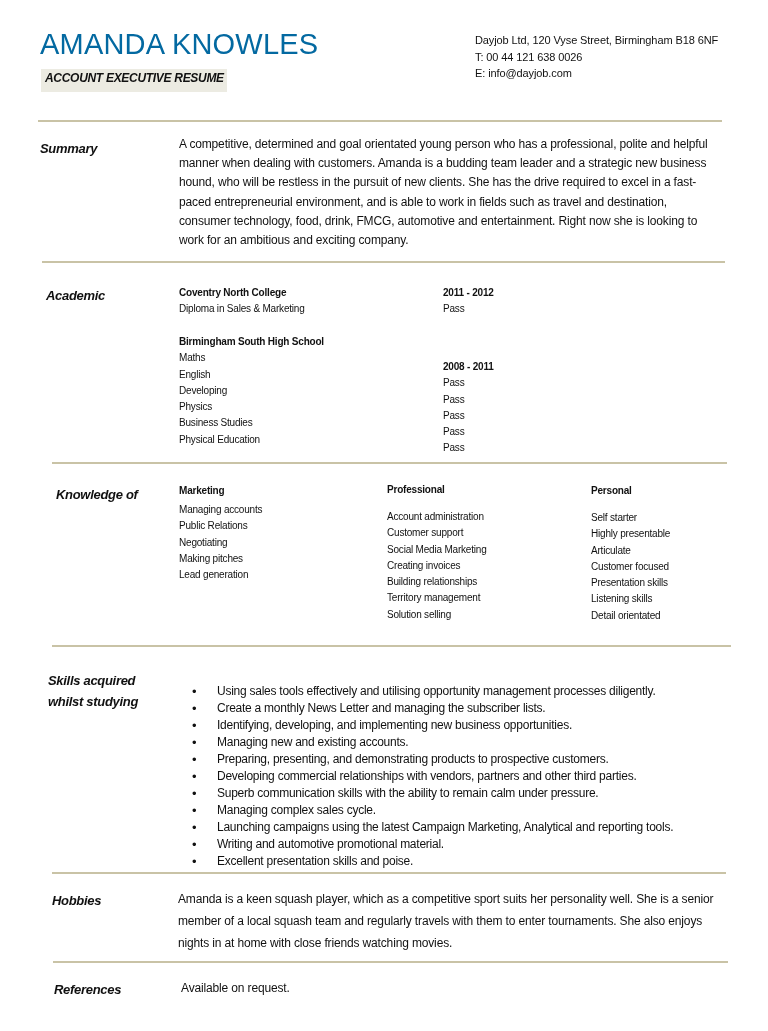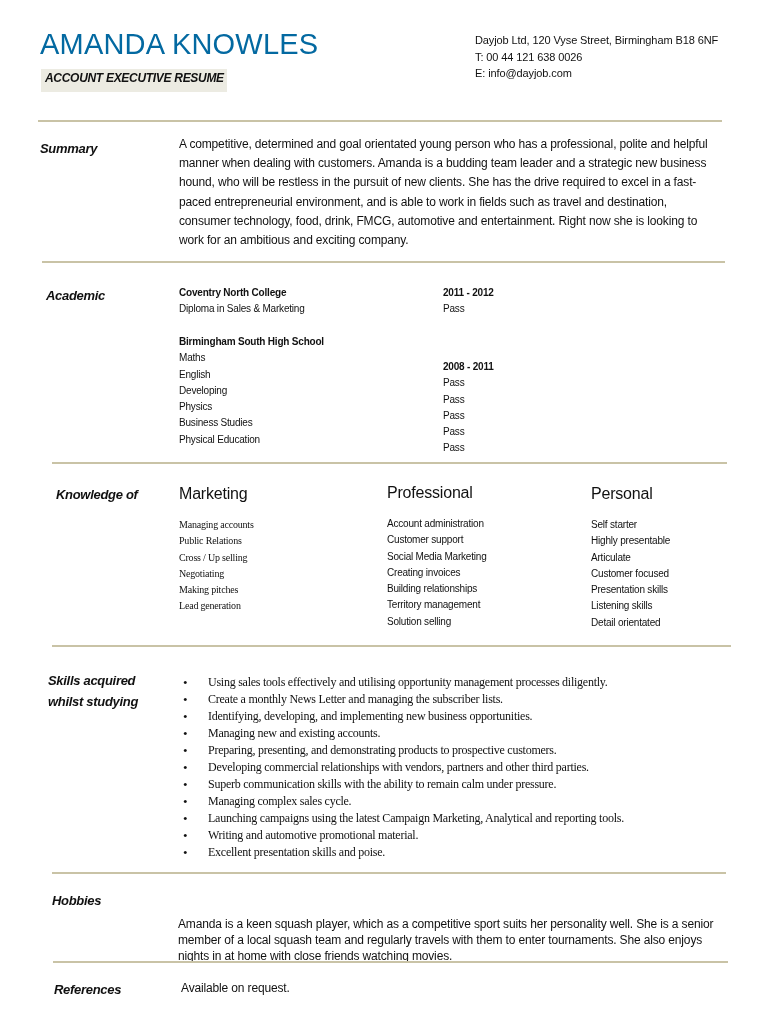--- a/index.html
+++ b/index.html
@@ -8,23 +8,23 @@
   .abs { position: absolute; }
   .name { left: 40px; top: 28px; font-size: 29px; letter-spacing: 0.2px; color: #0369a1; font-weight: normal; }
   .subtitle-box { left: 41px; top: 69px; width: 186px; height: 23px; background: #ecebe2; }
   .subtitle { left: 45px; top: 71px; font-size: 12px; font-weight: bold; font-style: italic; letter-spacing: -0.3px; }
   .contact { left: 475px; top: 32px; font-size: 11px; line-height: 16.5px; letter-spacing: -0.1px; }
   .divider { height: 2px; background: #c9c3a6; }
   .label { font-size: 13px; font-weight: bold; font-style: italic; letter-spacing: -0.3px; }
   .para { font-size: 12px; line-height: 19.2px; letter-spacing: -0.15px; }
   .sm { font-size: 10px; line-height: 16.3px; letter-spacing: -0.2px; }
   .bold { font-weight: bold; }
-  .colhead { font-size: 16px; font-weight: normal; letter-spacing: -0.2px; }
+  .colhead { font-size: 10px; font-weight: bold; letter-spacing: -0.2px; }
   .list { margin: 0; padding: 0; list-style: none; }
-  .bullets { margin: 5px; padding: 0; list-style: none; font-family: Liberation Serif, serif; }
+  .bullets { margin: 14px; padding: 0; list-style: none; }
   .bullets li { position: relative; padding-left: 25px; font-size: 12px; line-height: 17px; letter-spacing: -0.25px; }
   .bullets li::before { content: "\2022"; position: absolute; left: 0; top: 0; font-size: 13px; }
 </style>
 </head>
 <body>
 
 <div class="abs name">AMANDA KNOWLES</div>
 <div class="abs subtitle-box"></div>
 <div class="abs subtitle">ACCOUNT EXECUTIVE RESUME</div>
 <div class="abs contact">
@@ -66,24 +66,23 @@
   <div>Pass</div>
   <div>Pass</div>
 </div>
 
 <div class="abs divider" style="left:52px; top:462px; width:675px;"></div>
 
 <div class="abs label" style="left:56px; top:487px;">Knowledge of</div>
 
 <div class="abs" style="left:179px; top:485px; width:200px;">
   <div class="colhead">Marketing</div>
-  <ul class="list sm" style="margin-top:14px;font-family:Liberation Serif, serif;">
+  <ul class="list sm" style="margin-top:6px;">
     <li>Managing accounts</li>
     <li>Public Relations</li>
-    <li>Cross / Up selling</li>
     <li>Negotiating</li>
     <li>Making pitches</li>
     <li>Lead generation</li>
   </ul>
 </div>
 <div class="abs" style="left:387px; top:484px; width:200px;">
   <div class="colhead">Professional</div>
   <ul class="list sm" style="margin-top:14px;">
     <li>Account administration</li>
     <li>Customer support</li>
@@ -123,18 +122,18 @@
   <li>Superb communication skills with the ability to remain calm under pressure.</li>
   <li>Managing complex sales cycle.</li>
   <li>Launching campaigns using the latest Campaign Marketing, Analytical and reporting tools.</li>
   <li>Writing and automotive promotional material.</li>
   <li>Excellent presentation skills and poise.</li>
 </ul>
 
 <div class="abs divider" style="left:52px; top:872px; width:674px;"></div>
 
 <div class="abs label" style="left:52px; top:893px;">Hobbies</div>
-<div class="abs para" style="left:178px; top:916px; width:540px; line-height:16px;">Amanda is a keen squash player, which as a competitive sport suits her personality well. She is a senior member of a local squash team and regularly travels with them to enter tournaments. She also enjoys nights in at home with close friends watching movies.</div>
+<div class="abs para" style="left:178px; top:888px; width:540px; line-height:22px;">Amanda is a keen squash player, which as a competitive sport suits her personality well. She is a senior member of a local squash team and regularly travels with them to enter tournaments. She also enjoys nights in at home with close friends watching movies.</div>
 
 <div class="abs divider" style="left:53px; top:961px; width:675px;"></div>
 
 <div class="abs label" style="left:54px; top:982px;">References</div>
 <div class="abs para" style="left:181px; top:979px;">Available on request.</div>
 
 </body></html>

